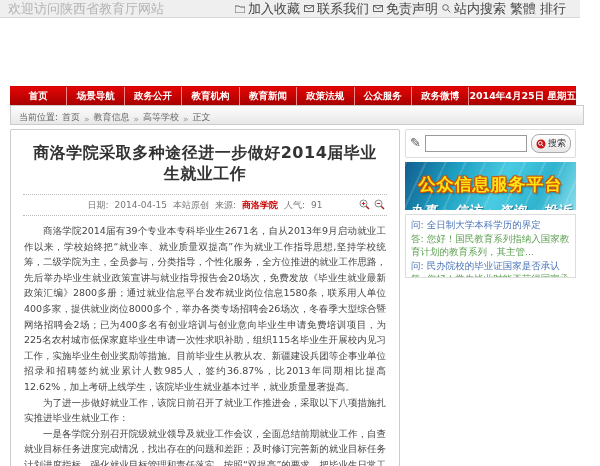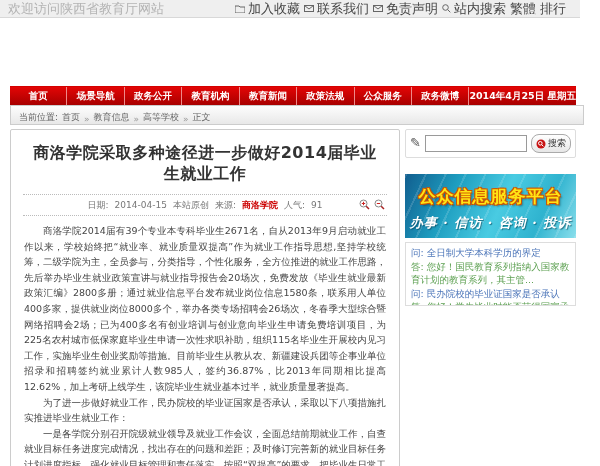--- a/index.html
+++ b/index.html
@@ -69,21 +69,21 @@
     flex:1;height:15px;border:1px solid #9a9a9a;font-size:9px;padding:0 2px;
     min-width:0;outline:none;
   }
   .search-btn{
     display:flex;align-items:center;gap:2px;height:17px;padding:0 4px;
     border:1px solid #aaa;background:linear-gradient(#ffffff,#e6e6e6);
     font-size:9px;color:#333;cursor:pointer;border-radius:8px;white-space:nowrap;
   }
   .search-btn svg{display:block;}
   .banner{
-    margin-top:16px;height:64px;position:relative;overflow:hidden;cursor:pointer;
+    margin-top:4px;height:48px;position:relative;overflow:hidden;cursor:pointer;
     background:linear-gradient(115deg,#115e8f 0%,#1e9ec0 28%,#49cbe2 55%,#2fb3cf 78%,#8adfec 100%);
   }
   .banner:before{
     content:"";position:absolute;inset:0;
     background:repeating-linear-gradient(115deg,rgba(255,255,255,.14) 0 2px,rgba(255,255,255,0) 2px 18px);
   }
   .banner-title{
     position:relative;text-align:center;margin-top:11px;
     font-size:17px;font-weight:bold;color:#ffe415;letter-spacing:1px;
     text-shadow:1px 1px 0 #cf5200,-1px 1px 0 #cf5200,1px -1px 0 #cf5200,-1px -1px 0 #cf5200,2px 2px 2px rgba(0,0,0,.35);
@@ -196,21 +196,21 @@
           <svg width="11" height="11" viewBox="0 0 11 11">
             <circle cx="4.5" cy="4.5" r="3.5" fill="#fff" stroke="#888"></circle>
             <path d="M7.2 7.2 10 10" stroke="#aa2222" stroke-width="1.5"></path>
             <path d="M2.8 4.5h3.4" stroke="#cc2222"></path>
           </svg>
         </span>
     </span>
   </div>
   <div class="article-body">
     <p>商洛学院2014届有39个专业本专科毕业生2671名，自从2013年9月启动就业工作以来，学校始终把“就业率、就业质量双提高”作为就业工作指导思想,坚持学校统筹，二级学院为主，全员参与，分类指导，个性化服务，全方位推进的就业工作思路，先后举办毕业生就业政策宣讲与就业指导报告会20场次，免费发放《毕业生就业最新政策汇编》2800多册；通过就业信息平台发布就业岗位信息1580条，联系用人单位400多家，提供就业岗位8000多个，举办各类专场招聘会26场次，冬春季大型综合暨网络招聘会2场；已为400多名有创业培训与创业意向毕业生申请免费培训项目，为225名农村城市低保家庭毕业生申请一次性求职补助，组织115名毕业生开展校内见习工作，实施毕业生创业奖励等措施。目前毕业生从教从农、新疆建设兵团等企事业单位招录和招聘签约就业累计人数985人，签约36.87%，比2013年同期相比提高12.62%，加上考研上线学生，该院毕业生就业基本过半，就业质量显著提高。</p>
-    <p>为了进一步做好就业工作，民办院校的毕业证国家是否承认，采取以下八项措施扎实推进毕业生就业工作：</p>
+    <p>为了进一步做好就业工作，该院日前召开了就业工作推进会，采取以下八项措施扎实推进毕业生就业工作：</p>
     <p>一是各学院分别召开院级就业领导及就业工作会议，全面总结前期就业工作，自查就业目标任务进度完成情况，找出存在的问题和差距；及时修订完善新的就业目标任务计划进度指标，强化就业目标管理和责任落实，按照“双提高”的要求，把毕业生日常工作的重点转移到毕业生就业上来，扎扎实实，持之以恒稳定有序地做好日常就业工作，以确保就业工作各项任务提前或按计划进</p>
   </div>
 </div>
 
 <div class="sidebar">
   <div class="search-box">
     <span class="pen-icon">✎</span>
     <input class="search-input" type="text" style="">
     <span class="search-btn">
       <span>

